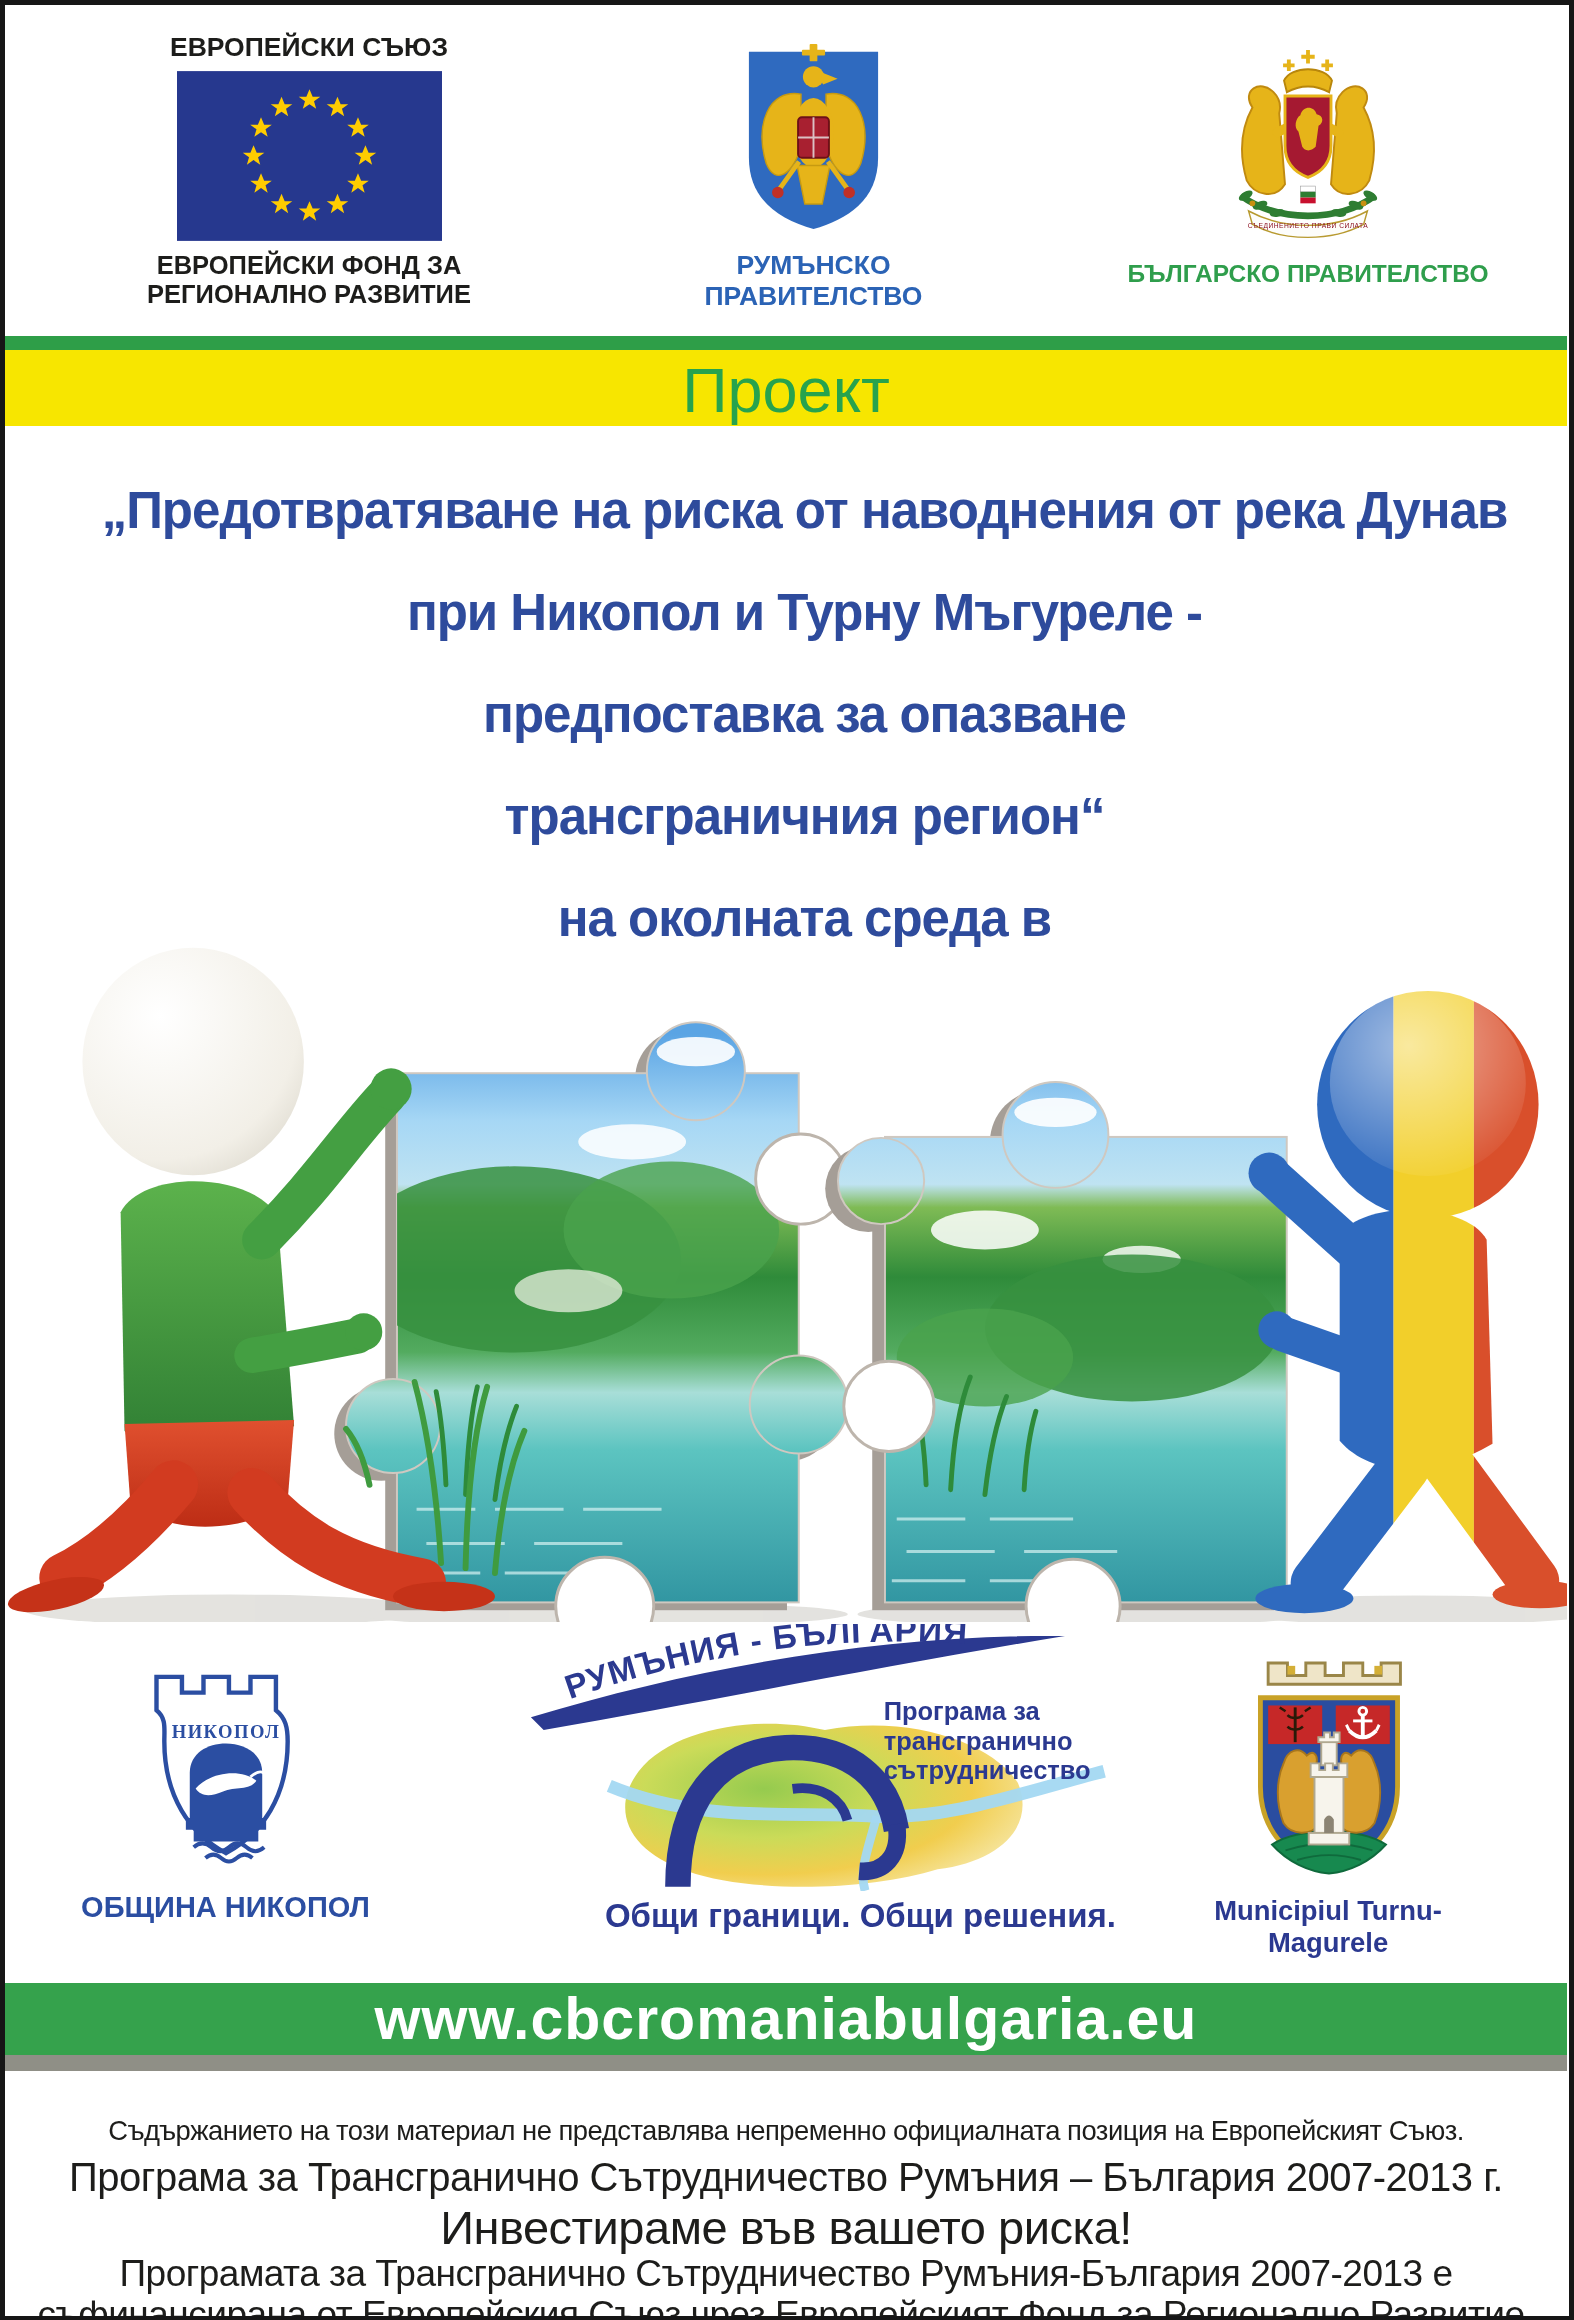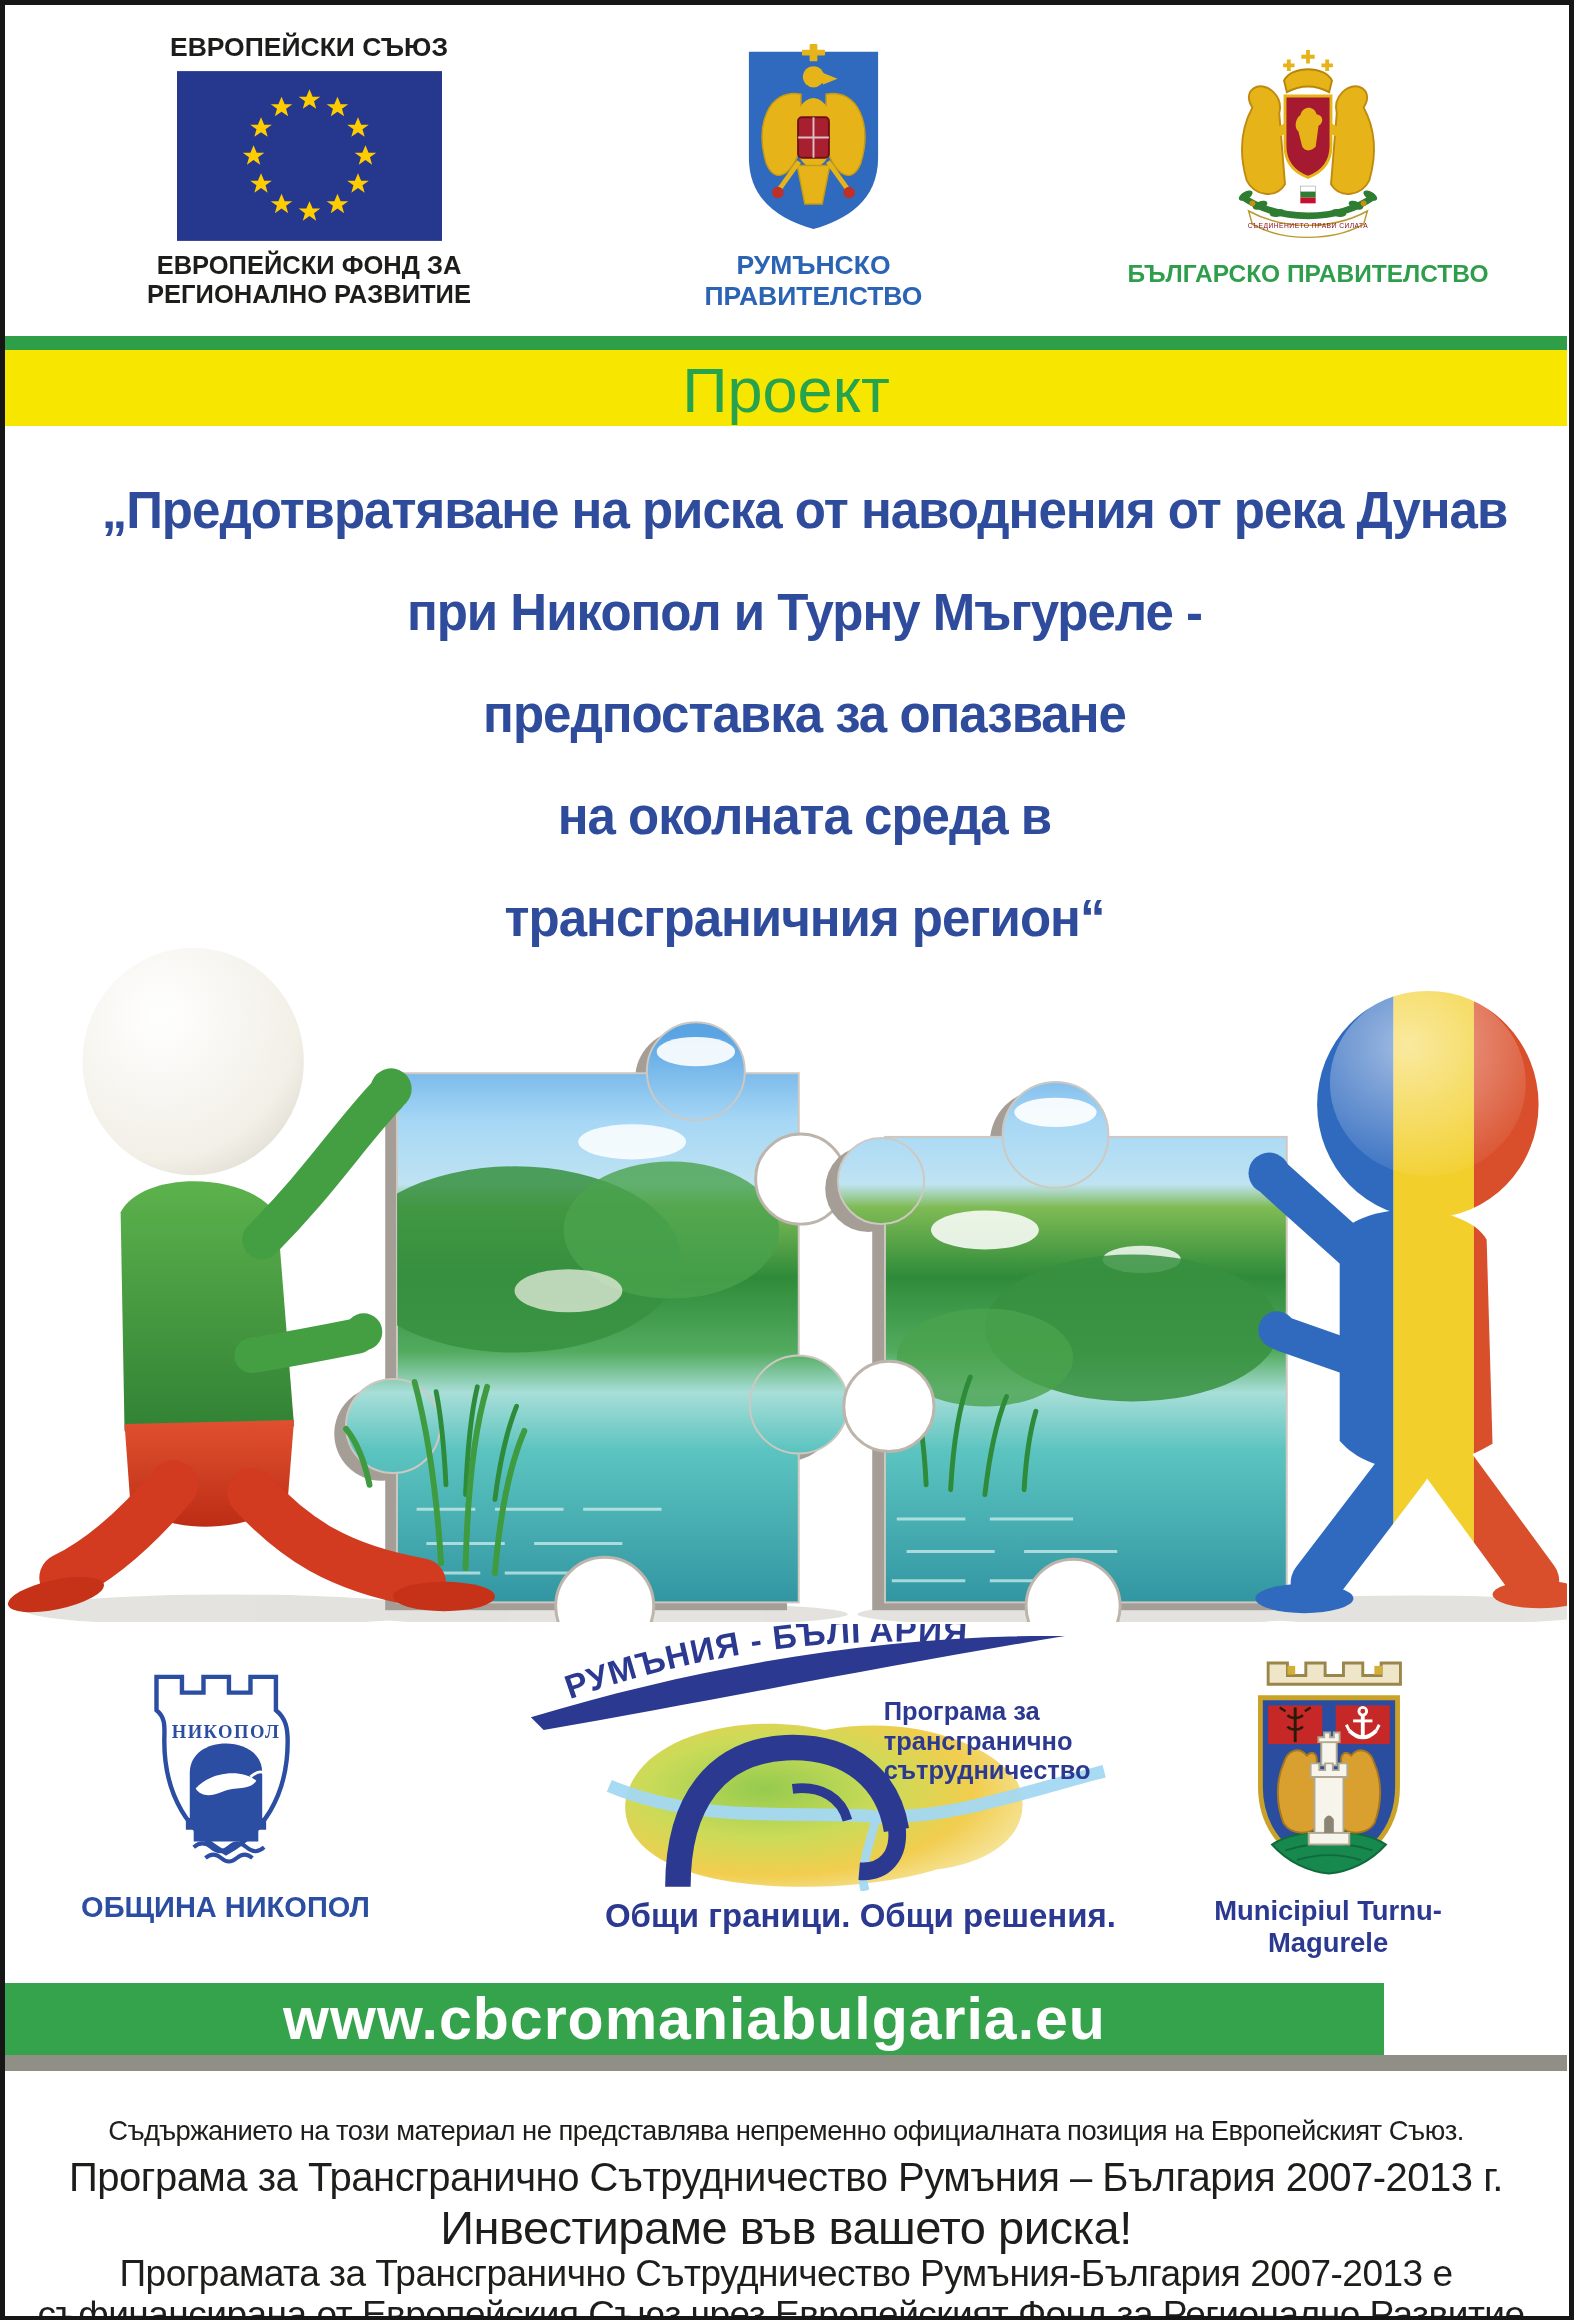--- a/index.html
+++ b/index.html
@@ -27,21 +27,21 @@
     font-weight:bold;font-size:51px;letter-spacing:-1px;}
   .title-block div{line-height:102px;height:102px;padding-left:37px;}
   
   .nikopol-block{left:54px;top:1654px;width:333px;}
   .nikopol-caption{font-size:29px;font-weight:700;color:#2b4ea2;margin-top:13.7px;text-align:center;}
   .program-block{left:469px;top:1619px;width:642px;}
   .program-slogan{font-size:33px;font-weight:bold;color:#2b3990;margin-top:2px;text-align:right;}
   .turnu-block{left:1166px;top:1629px;width:314px;}
   .turnu-caption{font-size:27.4px;font-weight:600;color:#2b3990;margin-top:3.9px;}
   
-  .url-band{left:0;top:1978px;width:1379px;height:73px;background:#35a24c;
+  .url-band{left:0;top:1978px;width:1562px;height:73px;background:#35a24c;
     text-align:center;line-height:73px;font-size:59px;font-weight:bold;color:#ffffff;letter-spacing:1px;}
   .gray-strip{left:0;top:2050px;width:1562px;height:15.7px;background:#8f8f86;}
   
   .footer{left:0;top:2103px;width:1562px;text-align:center;color:#1d1d1b;letter-spacing:-0.5px;}
   .f-disclaimer{font-size:27.4px;line-height:45px;}
   .f-program{font-size:40px;line-height:49px;}
   .f-invest{font-size:47px;line-height:51px;}
   .f-funding{font-size:37px;line-height:41px;}
 </style>
 </head>
@@ -127,22 +127,22 @@
 
   <div class="abs green-strip"></div>
   <div class="abs yellow-band">
     <span>Проект</span>
   </div>
 
   <div class="abs title-block">
     <div>„Предотвратяване на риска от наводнения от река Дунав</div>
     <div>при Никопол и Турну Мъгуреле -</div>
     <div>предпоставка за опазване</div>
+    <div>трансграничния регион“</div>
     <div>на околната среда в</div>
-    <div>трансграничния регион“</div>
   </div>
 
   <svg class="abs" style="left:0;top:931px" width="1562" height="686" viewBox="0 0 1594 700">
     <defs>
       <linearGradient id="land" gradientUnits="userSpaceOnUse" x1="0" y1="100" x2="0" y2="690">
         <stop offset="0" stop-color="#5aa4e4"></stop>
           <stop offset="0.15" stop-color="#a6d7f5"></stop>
         <stop offset="0.26" stop-color="#bfe3f2"></stop>
           <stop offset="0.30" stop-color="#7fbb55"></stop>
         <stop offset="0.42" stop-color="#2f8b3a"></stop>

